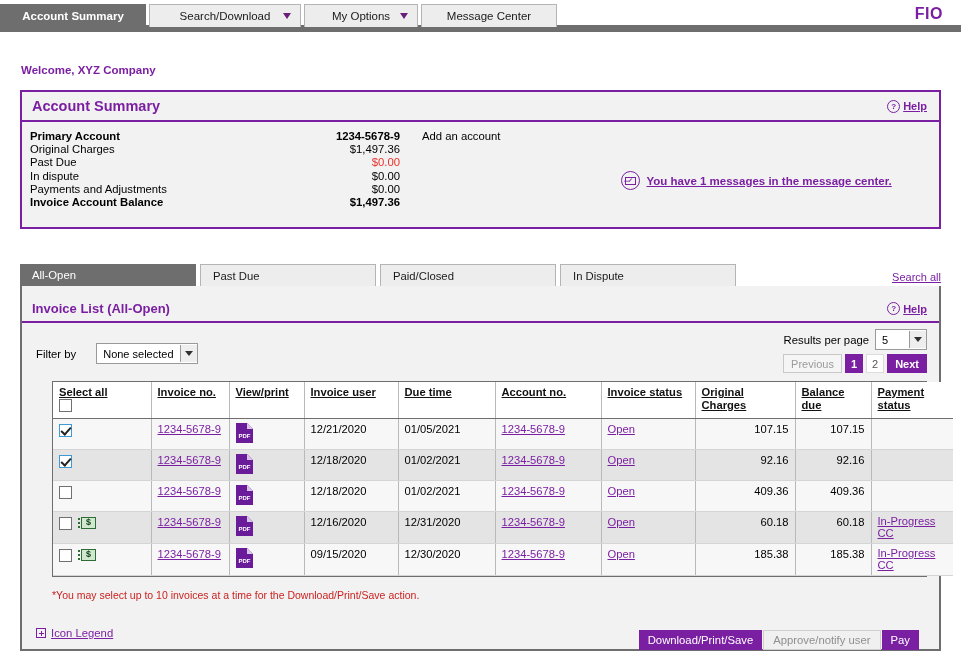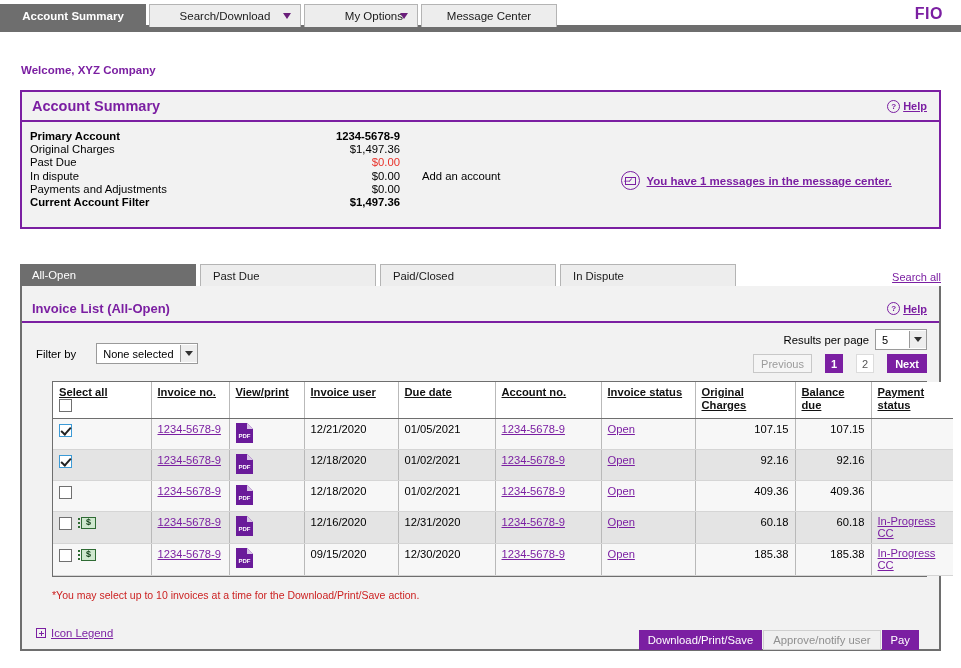--- a/index.html
+++ b/index.html
@@ -55,21 +55,21 @@
     justify-content: center;
   }
   .nav-tab.inactive {
     background: #ededed;
     color: #1a1a1a;
     border: 1px solid #b4b4b4;
     border-bottom: none;
     margin-left: 3px;
   }
   .nav-tab.inactive.w1 { width: 152px; }
-  .nav-tab.inactive.w2 { width: 114px; justify-content: flex-end; }
+  .nav-tab.inactive.w2 { width: 114px; }
   .nav-tab.inactive.w3 { width: 136px; }
   .nav-caret {
     position: absolute;
     right: 9px;
     top: 50%;
     transform: translateY(-50%);
     width: 0; height: 0;
     border-left: 4.5px solid transparent;
     border-right: 4.5px solid transparent;
     border-top: 6px solid #6a1e7a;
@@ -153,21 +153,20 @@
     font-size: 11.3px;
   }
   .acct-row .k { white-space: nowrap; }
   .acct-row .v { white-space: nowrap; text-align: right; }
   .acct-row.b .k, .acct-row.b .v { font-weight: bold; }
   .v.red { color: #e8322a; }
   .add-account {
     margin-left: 22px;
     font-size: 11.3px;
     align-self: flex-start;
-    margin-top: 40px;
   }
   .msg-block {
     margin-left: 120px;
     margin-top: 22px;
     display: flex;
     align-items: center;
     gap: 7px;
   }
   .env-icon {
     width: 17px; height: 17px;
@@ -315,21 +314,21 @@
     gap: 6px;
     font-size: 11.3px;
   }
   .rpp-select { width: 44px; }
   .pager {
     position: absolute;
     right: 12px;
     top: 31px;
     display: flex;
     align-items: center;
-    gap: 13px;
+    gap: 3px;
   }
   .pg {
     height: 19px;
     min-width: 14px;
     box-sizing: border-box;
     display: flex;
     align-items: center;
     justify-content: center;
     font-size: 11px;
     padding: 0 7px;
@@ -578,21 +577,21 @@
       </div>
       <div class="acct-row">
         <span class="k">In dispute</span>
         <span class="v">$0.00</span>
       </div>
       <div class="acct-row">
         <span class="k">Payments and Adjustments</span>
         <span class="v">$0.00</span>
       </div>
       <div class="acct-row b">
-        <span class="k">Current Account Filter</span>
+        <span class="k">Invoice Account Balance</span>
         <span class="v">$1,497.36</span>
       </div>
     </div>
     <div class="add-account">Add an account</div>
     <div class="msg-block">
       <span class="env-icon"></span>
       <span class="msg-link">You have 1 messages in the message center.</span>
     </div>
   </div>
 </div>
@@ -674,21 +673,21 @@
           <th>
             <span class="th-lbl">Invoice no.</span>
           </th>
           <th>
             <span class="th-lbl">View/print</span>
           </th>
           <th>
             <span class="th-lbl">Invoice user</span>
           </th>
           <th>
-            <span class="th-lbl">Due date</span>
+            <span class="th-lbl">Due time</span>
           </th>
           <th>
             <span class="th-lbl">Account no.</span>
           </th>
           <th>
             <span class="th-lbl">Invoice status</span>
           </th>
           <th>
             <span class="th-lbl">Original Charges</span>
           </th>

